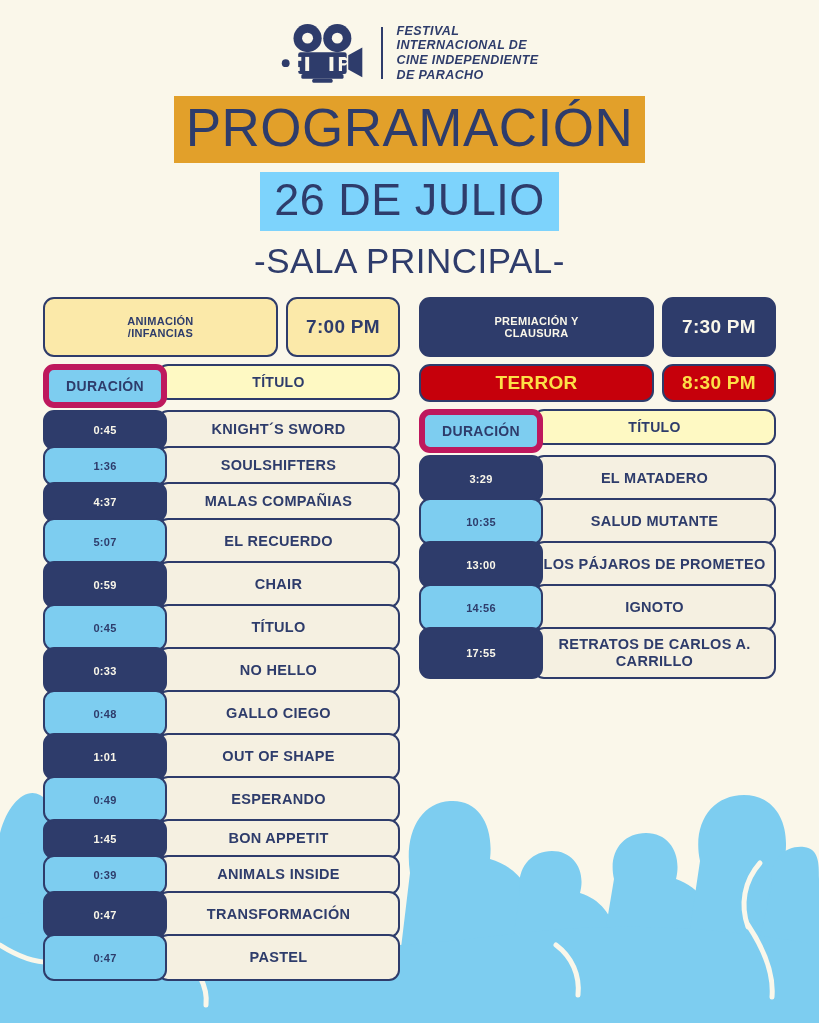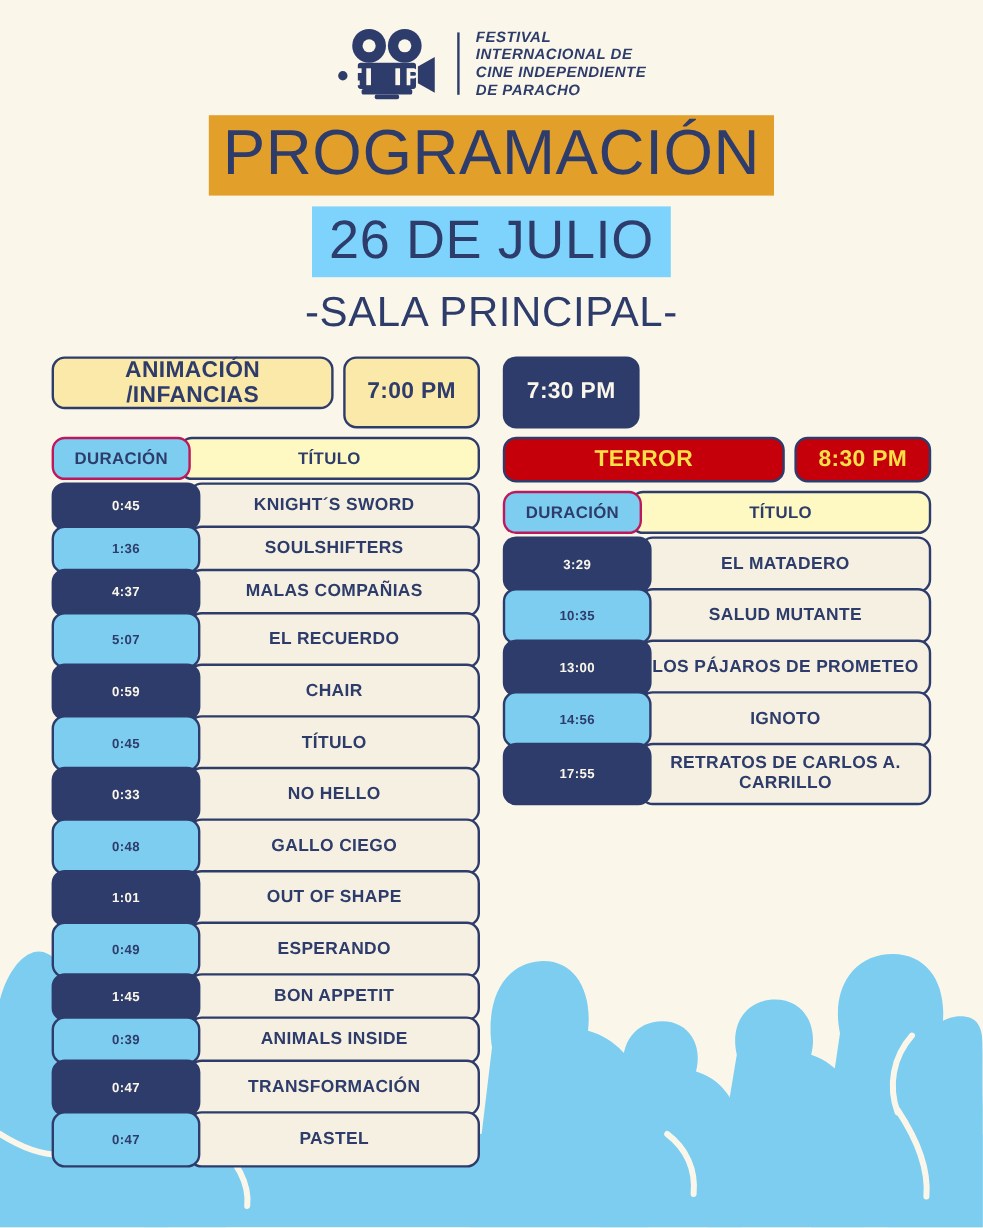--- a/index.html
+++ b/index.html
@@ -39,29 +39,29 @@
           display:flex;justify-content:center;gap:19px;align-items:flex-start;}
   .col-left{width:357px;}
   .col-right{width:357px;}
 
   .band{display:flex;gap:8px;}
   .pill{
     box-sizing:border-box;border:2px solid #2E3C6B;border-radius:11px;
     color:#2E3C6B;font-weight:bold;display:flex;align-items:center;
     justify-content:center;text-align:center;line-height:1.12;
   }
-  .sec-name{flex:1;height:44px;font-size:19px;letter-spacing:.3px;padding:0 6px;}
+  .sec-name{flex:1;height:60px;font-size:11px;letter-spacing:.3px;padding:0 6px;}
   .sec-time{width:114px;height:60px;font-size:19px;letter-spacing:.3px;}
   .cream{background:#FBE9A9;}
   .navy{background:#2E3C6B;color:#FAF7EA;}
   .red{background:#C6000B;color:#fde047;border-color:#2E3C6B;}
 
   .hdr{display:flex;gap:0;margin-top:7px;position:relative;}
   .hdr .h-dur{
-    width:112px;height:32px;background:#7DCDF0;border:2px solid #be185d;
+    width:112px;height:32px;background:#7DCDF0;border:6px solid #be185d;
     border-radius:11px;display:flex;align-items:center;justify-content:center;
     color:#2E3C6B;font-weight:bold;font-size:14px;letter-spacing:.3px;z-index:3;
   }
   .hdr .h-tit{
     flex:1;height:32px;background:#fef9c3;border:2px solid #2E3C6B;
     border-radius:11px;display:flex;align-items:center;justify-content:center;
     color:#2E3C6B;font-weight:bold;font-size:14px;letter-spacing:.3px;
     margin-left:-10px;z-index:2;
   }
 
@@ -241,20 +241,26 @@
         <div class="row tall">
             <div class="dur d-blue">0:47</div>
             <div class="tit">PASTEL</div>
           </div>
       </div>
     </div>
 
     <div class="col-right">
 
       <div class="band">
+        <div class="pill navy sec-name">
+          <span>
+            <span>PREMIACIÓN Y</span><br>
+            <span>CLAUSURA</span>
+          </span>
+        </div>
         <div class="pill navy sec-time">7:30 PM</div>
       </div>
 
       <div class="band" style="margin-top:7px;">
         <div class="pill red sec-name" style="height:38px;font-size:19px;">TERROR</div>
         <div class="pill red sec-time" style="height:38px;">8:30 PM</div>
       </div>
 
       <div class="hdr">
         <div class="h-dur">DURACIÓN</div>

